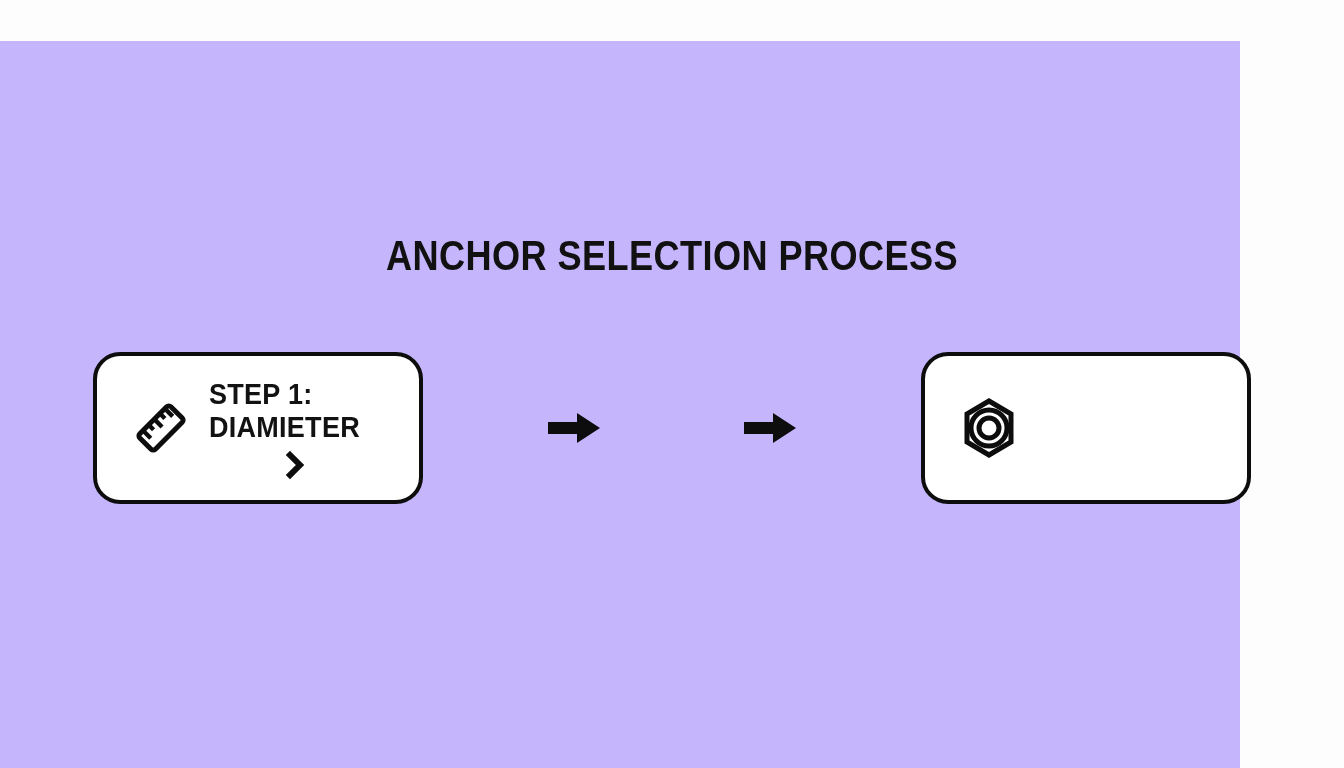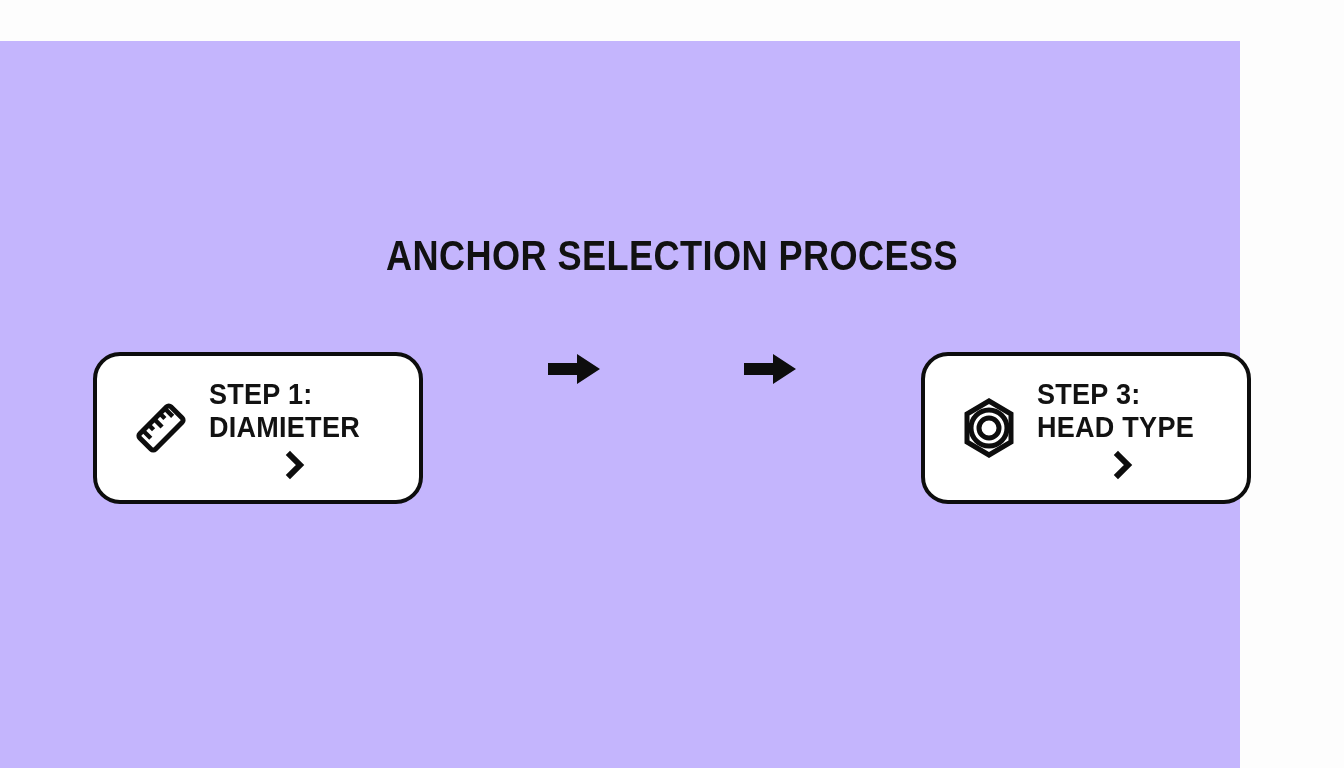--- a/index.html
+++ b/index.html
@@ -42,21 +42,21 @@
   }
 
   
   .flow-row {
     position: absolute;
     left: 93px;
     top: 311px;
     width: 1158px;
     height: 152px;
     display: flex;
-    align-items: flex-start;
+    align-items: center;
     justify-content: space-between;
   }
 
   .step-card {
     box-sizing: border-box;
     width: 330px;
     height: 152px;
     border: 4px solid #0d0d0d;
     border-radius: 27px;
     background: #ffffff;
@@ -163,25 +163,16 @@
     </div>
 
     <div class="step-card">
       <div class="card-icon">
         <svg width="62" height="62" viewBox="0 0 62 62" aria-hidden="true">
           <polygon points="31,4 53,17 53,45 31,58 9,45 9,17" fill="none" stroke="#0d0d0d" stroke-width="5"></polygon>
           <circle cx="31" cy="31" r="18" fill="none" stroke="#0d0d0d" stroke-width="5"></circle>
           <circle cx="31" cy="31" r="10" fill="none" stroke="#0d0d0d" stroke-width="5"></circle>
         </svg>
       </div>
-      <div class="card-body">
-        <div class="card-label">STEP 3:</div>
-        <div class="card-label">HEAD TYPE</div>
-        <div class="card-chevron">
-          <svg width="22" height="30" viewBox="0 0 22 30" aria-hidden="true">
-            <polyline points="6,5 16,15 6,25" fill="none" stroke="#0d0d0d" stroke-width="6" stroke-linecap="square" stroke-linejoin="miter"></polyline>
-          </svg>
-        </div>
-      </div>
     </div>
 
   </div>
 </div>
 
 </body></html>

